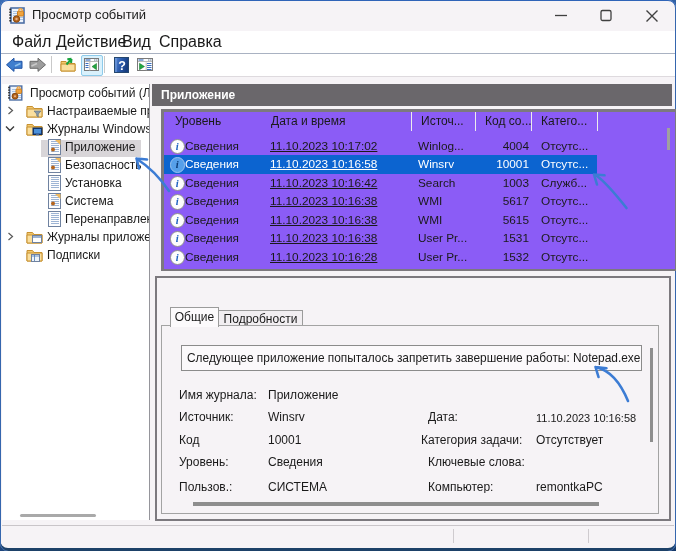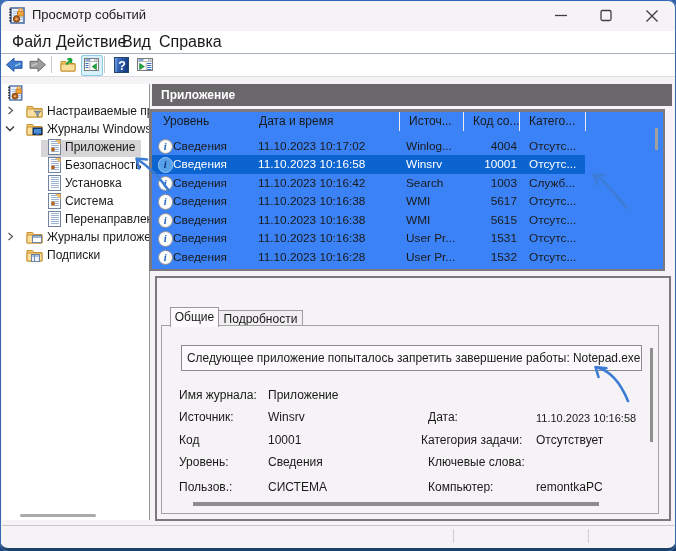--- a/index.html
+++ b/index.html
@@ -16,26 +16,26 @@
   .menubar{left:1px;top:31px;width:674px;height:22px;background:#ffffff;border-bottom:1px solid #a9b2c2;}
   .menubar span{position:absolute;top:2px;font-size:16px;}
   
   .toolbar{left:1px;top:54px;width:674px;height:22px;background:#ffffff;border-bottom:1px solid #dedade;}
   .tsep{position:absolute;top:2px;width:1px;height:17px;background:#c9c9c9;}
   
   .tree{left:2px;top:84px;width:147px;height:436px;background:#ffffff;border-right:1px solid #95959b;overflow:hidden;}
   .trow{position:absolute;height:18px;font-size:12px;line-height:18px;white-space:nowrap;}
   
   .darkbar{left:152px;top:84px;width:520px;height:22px;background:#6a676b;color:#fff;font-size:12px;line-height:22px;}
-  .tframe{left:149px;top:109px;width:511px;height:157px;background:#3b82f6;border:2px solid #7c797e;border-top-width:3px;border-left-width:3px;overflow:hidden;}
+  .tframe{left:161px;top:109px;width:511px;height:157px;background:#8b5cf6;border:2px solid #7c797e;border-top-width:3px;border-left-width:3px;overflow:hidden;}
   .colsep{position:absolute;top:0px;width:1px;height:19px;background:#ececec;}
   .hcell{position:absolute;top:-1px;font-size:12px;line-height:20px;}
   .row{position:absolute;left:0;width:100%;height:18.5px;font-size:11.8px;line-height:18.5px;white-space:nowrap;}
   .c1{position:absolute;left:21px;}
-  .c2{position:absolute;left:106px;}
+  .c2{position:absolute;left:106px;text-decoration:underline;}
   .c3{position:absolute;left:254px;text-align:right;}
   .c4{position:absolute;left:311px;width:54px;text-align:right;}
   .c5{position:absolute;left:377px;}
   .ico{position:absolute;left:5.5px;top:2px;width:13.5px;height:13.5px;border-radius:50%;
      border:1px solid #8f8f8f;background:#fdfdfd;color:#1d62c0;
      font:italic bold 10.5px "Liberation Serif",serif;text-align:center;line-height:13.5px;}
   .selrow .ico{background:#56a0ea;border-color:#9cc4ee;color:#0b3c78;}
   
   .dpanel{left:155px;top:276px;width:512px;height:241px;background:#f6f3f6;border:2px solid #7c797e;}
   .dhead{position:absolute;left:0;top:0;width:100%;height:21px;border-bottom:1px solid #d9d5d9;font-size:12.2px;line-height:21px;}
@@ -132,20 +132,21 @@
       <rect x="13" y="1.3" width="1.5" height="1.5" fill="#9aa8b8"></rect>
     <path d="M1 3.5h14" stroke="#a8a8a8" stroke-width="0.8"></path>
     <path d="M2.5 5.3 L7.5 8.5 L2.5 11.7 Z" fill="#21a63f" stroke="#0f7026" stroke-width="0.5"></path>
     <path d="M10 5.5h4.5M10 7.5h4.5M10 9.5h4.5M10 11.5h4.5" stroke="#3a6fc0" stroke-width="1"></path>
     <path d="M9.2 4.5v8" stroke="#a8a8a8" stroke-width="0.8"></path>
   </svg>
 </div>
 
 <div class="abs tree">
   <div class="abs" style="left:39px;top:56px;width:100px;height:17px;background:#d8d5d8"></div>
+  <div class="trow" style="left:28px;top:0px">Просмотр событий (Л</div>
   <div class="trow" style="left:45px;top:18px">Настраиваемые пр</div>
   <div class="trow" style="left:45px;top:36px">Журналы Windows</div>
   <div class="trow" style="left:63px;top:54px">Приложение</div>
   <div class="trow" style="left:63px;top:72px">Безопасность</div>
   <div class="trow" style="left:63px;top:90px">Установка</div>
   <div class="trow" style="left:63px;top:108px">Система</div>
   <div class="trow" style="left:63px;top:126px">Перенаправлени</div>
   <div class="trow" style="left:45px;top:144px">Журналы приложе</div>
   <div class="trow" style="left:45px;top:162px">Подписки</div>
   <svg style="position:absolute;left:4px;top:22px" width="9" height="9" viewBox="0 0 9 9">

